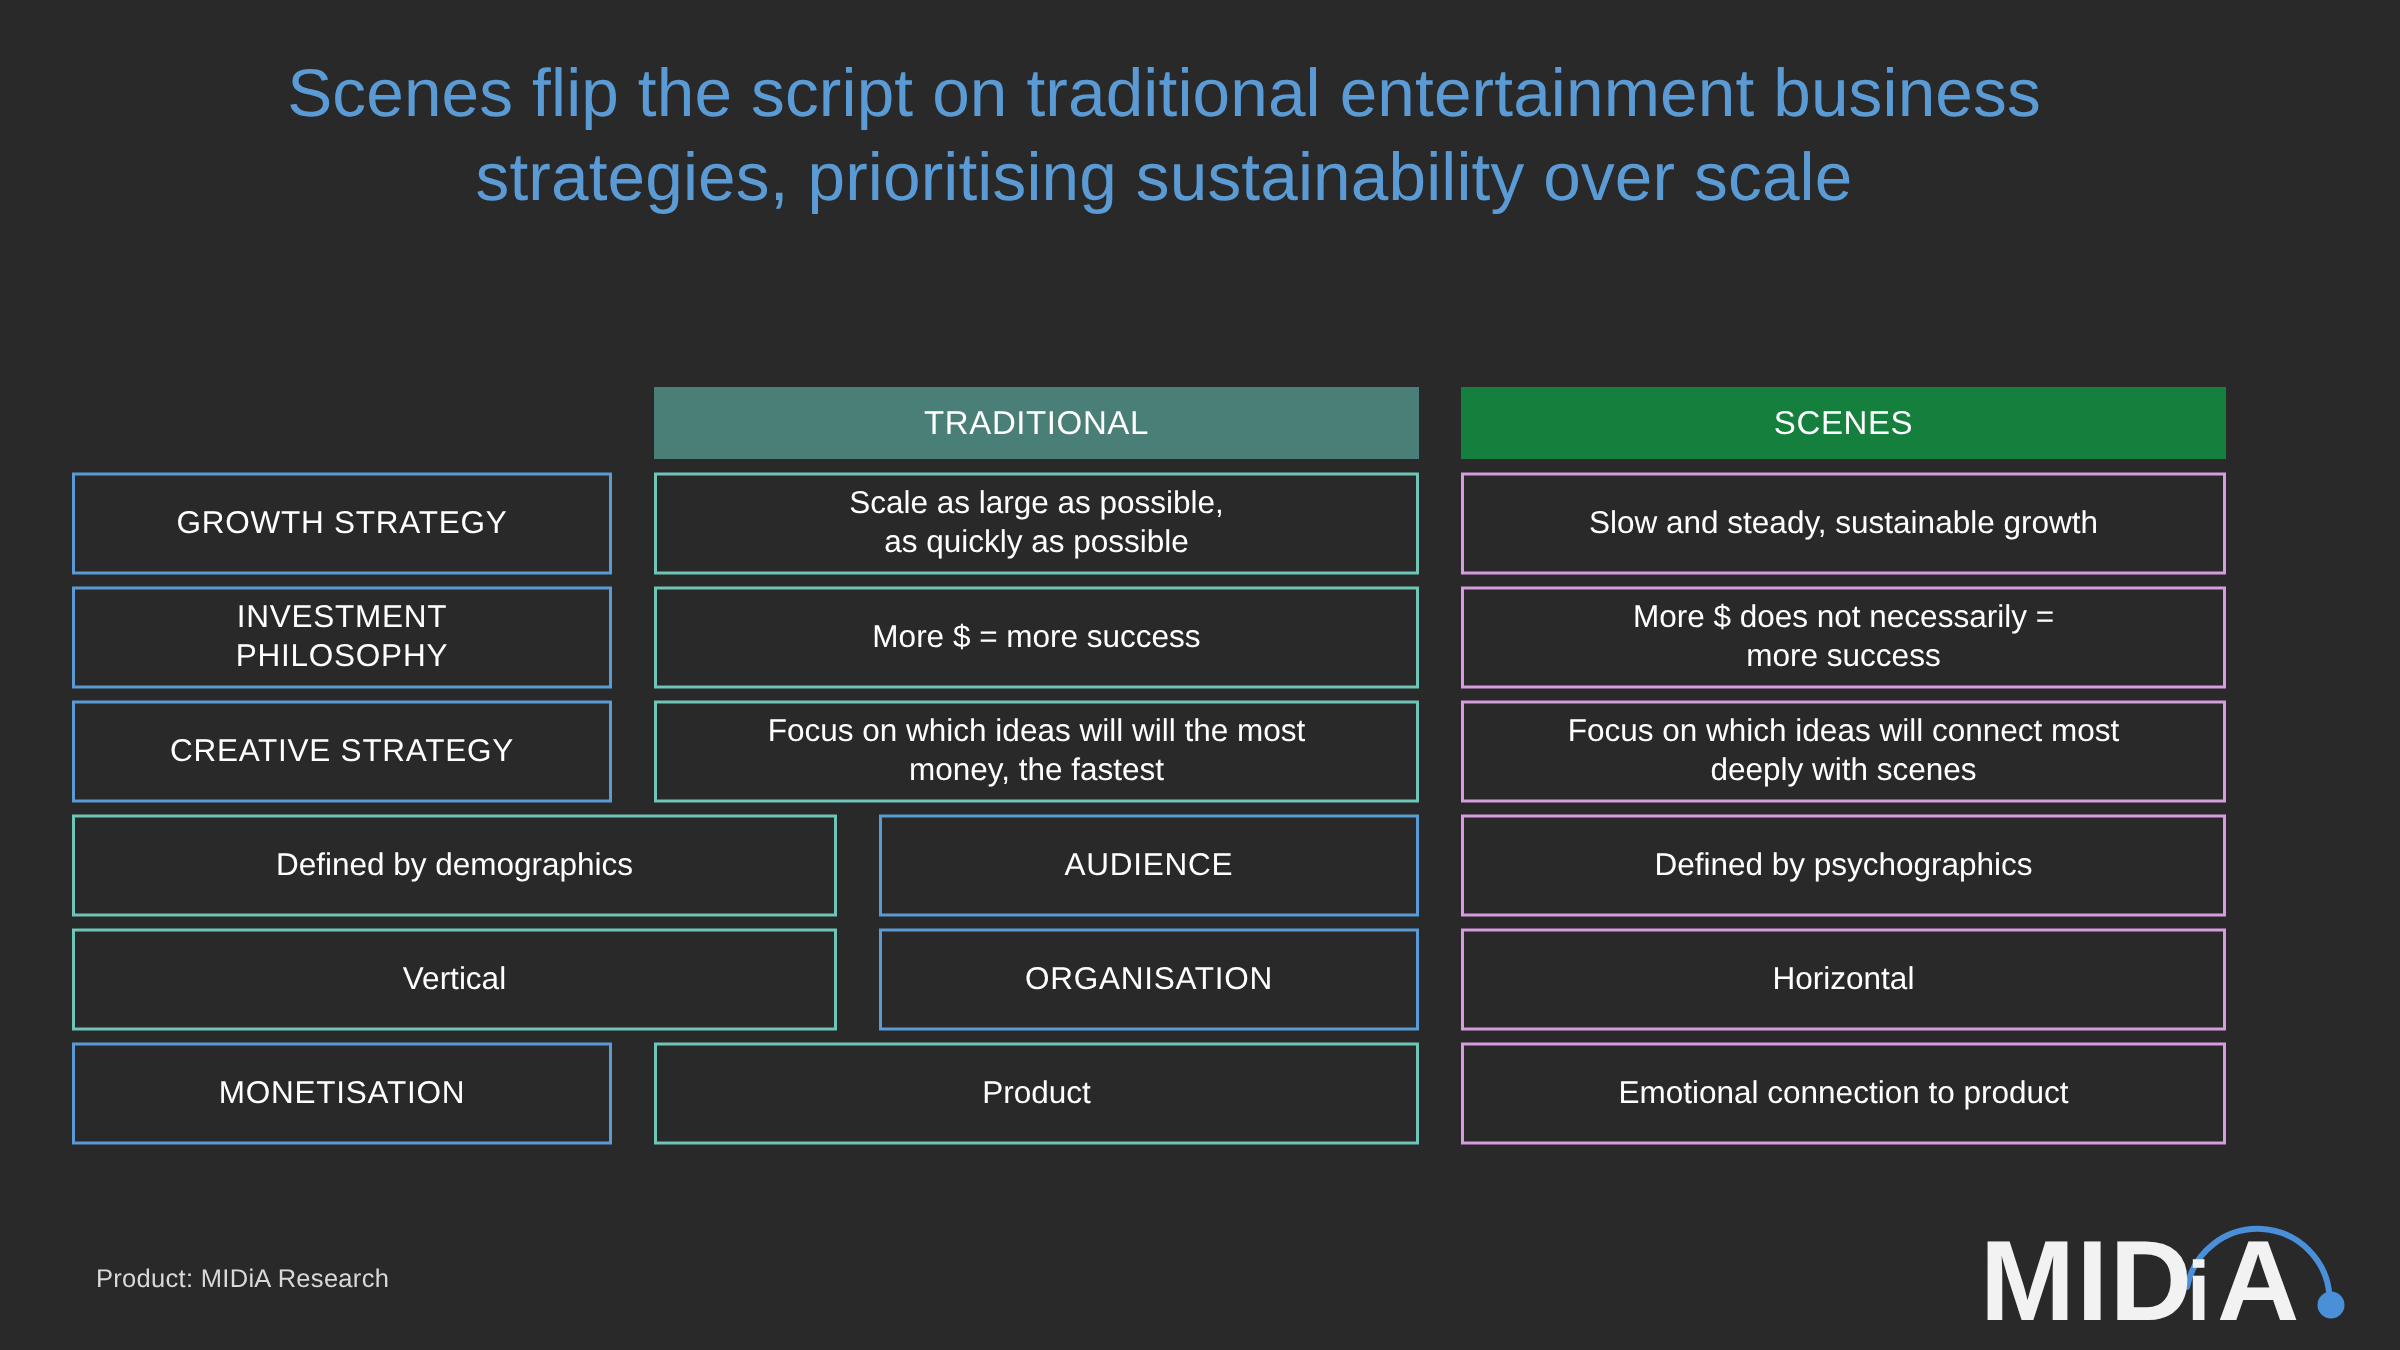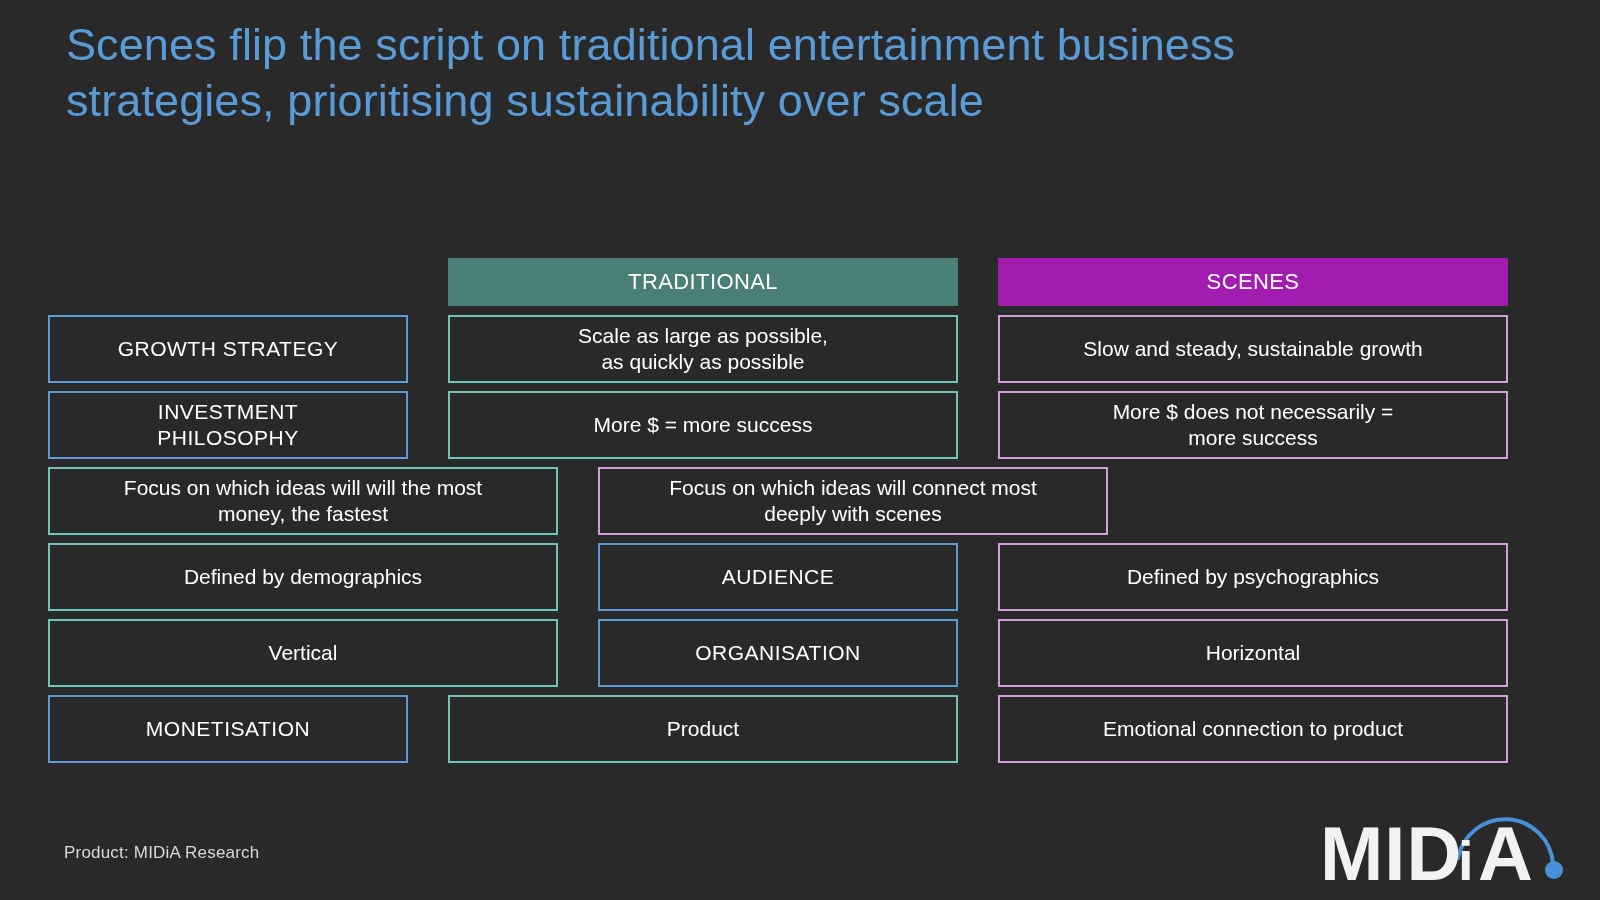--- a/index.html
+++ b/index.html
@@ -12,22 +12,23 @@
     background: #292929;
     font-family: "Liberation Sans", sans-serif;
     overflow: hidden;
     position: relative;
   }
 
   
   #slide-header {
     position: absolute;
     left: 66px;
-    top: 17px;
+    top: 34px;
     width: 1420px;
+    text-align: center;
   }
   #slide-title {
     color: #5B9BD5;
     font-size: 45px;
     font-weight: 400;
     line-height: 1.25;
     letter-spacing: 0.1px;
     margin: 0;
     white-space: pre-line;
   }
@@ -43,21 +44,21 @@
   
   #comparison-table {
     position: absolute;
     left: 48px;
     top: 258px;
     width: 1440px;
   }
   .table-row {
     display: flex;
     align-items: stretch;
-    gap: 40px;
+    gap: 28px;
   }
   .head-row { height: 48px; margin-bottom: 9px; }
 
   .cell {
     box-sizing: border-box;
     display: flex;
     align-items: center;
     justify-content: center;
     text-align: center;
     color: #FFFFFF;
@@ -69,21 +70,21 @@
   .col-trad   { width: 510px; flex: 0 0 510px; }
   .col-scenes { width: 510px; flex: 0 0 510px; }
 
   
   .head-cell {
     font-size: 22px;
     letter-spacing: 0.4px;
   }
   .head-spacer { background: transparent; }
   .head-trad   { background: #4A7F78; }
-  .head-scenes { background: #a21caf; }
+  .head-scenes { background: #15803d; }
 
   
   .body-row { margin-bottom: 8px; }
   .body-cell {
     border: 2px solid #777;
     font-size: 21px;
     line-height: 1.22;
     white-space: pre-line;
   }
   .label-cell  { border-color: #5B9BD5; font-size: 21px; letter-spacing: 0.5px; }
@@ -132,20 +133,21 @@
 
   <div class="table-row body-row" style="height:68px">
     <div class="cell col-label body-cell label-cell">INVESTMENT
 PHILOSOPHY</div>
     <div class="cell col-trad body-cell trad-cell">More $ = more success</div>
     <div class="cell col-scenes body-cell scenes-cell">More $ does not necessarily =
 more success</div>
   </div>
 
   <div class="table-row body-row" style="height:68px">
+    <div class="cell col-label body-cell label-cell">CREATIVE STRATEGY</div>
     <div class="cell col-trad body-cell trad-cell">Focus on which ideas will will the most
 money, the fastest</div>
     <div class="cell col-scenes body-cell scenes-cell">Focus on which ideas will connect most
 deeply with scenes</div>
   </div>
 
   <div class="table-row body-row" style="height:68px">
     <div class="cell col-trad body-cell trad-cell">Defined by demographics</div>
     <div class="cell col-label body-cell label-cell">AUDIENCE</div>
     <div class="cell col-scenes body-cell scenes-cell">Defined by psychographics</div>

